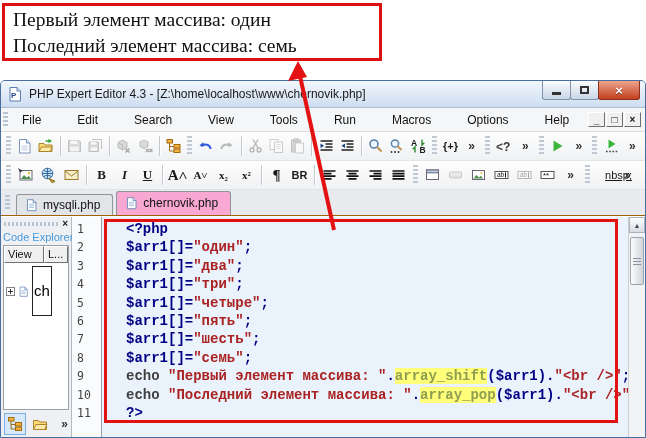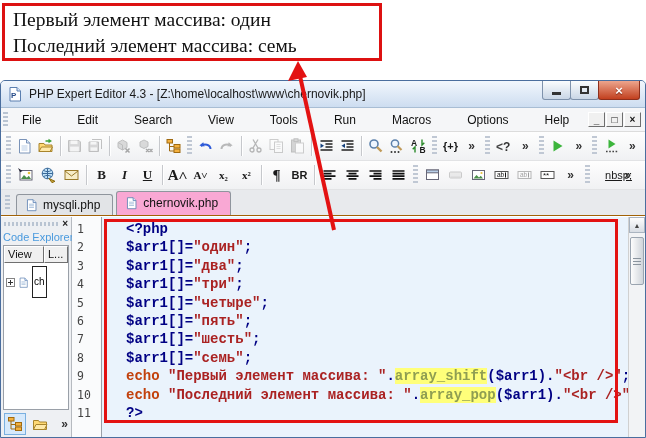--- a/index.html
+++ b/index.html
@@ -92,37 +92,37 @@
   .side-cols { display:flex; }
   .side-col { font-size:11px; color:#111; background:#f0f0f0; border:1px solid;
     border-color:#fff #707070 #707070 #fff; padding:1px 3px; height:17px; white-space:nowrap; overflow:hidden; }
   .side-col.c0 { width:40px; }
   .side-col.c1 { flex:1; }
   .tree-row { display:flex; align-items:center; gap:3px; padding:3px 2px; }
   .plus-box { width:9px; height:9px; border:1px solid #848484; background:#fff; position:relative; flex:0 0 9px; }
   .plus-box::before { content:""; position:absolute; left:1px; top:3px; width:5px; height:1px; background:#333; }
   .plus-box::after { content:""; position:absolute; left:3px; top:1px; width:1px; height:5px; background:#333; }
   .tree-row svg { width:11px; height:13px; }
-  .tree-label { font-size:10px; border:1px solid #222; padding:9px 1px; line-height:12px; }
+  .tree-label { font-size:15px; border:1px solid #222; padding:18px 1px; line-height:12px; }
   .side-dock { height:27px; flex:0 0 27px; display:flex; align-items:center; gap:3px; padding:2px 3px; }
   .dock-btn { width:22px; height:22px; display:flex; align-items:center; justify-content:center;
     border:1px solid transparent; background:transparent; }
   .dock-btn.selected { border-color:#7ab0e0; background:#d6e9fb; }
   .dock-btn svg { width:16px; height:16px; }
   .dock-chev { margin-left:auto; font-size:12px; font-weight:bold; color:#333; }
 
   .gutter { width:30px; flex:0 0 30px; background:#fafbfc; border-right:1px solid #9aa0a8;
     font-family:"DejaVu Sans Mono",monospace; font-size:11.5px; color:#444;
     padding:3px 0 0 5px; line-height:18.4px; }
   .editor { flex:1; background:#eaf3fc; padding:3px 0 0 24px; overflow:hidden;
     font-family:"Liberation Mono",monospace; font-size:14px; font-weight:bold;
     line-height:18.4px; white-space:pre; cursor:text; }
   .tk-kw   { color:#000084; }
   .tk-str  { color:#aa2222; }
-  .tk-echo { color:#c2410c; }
+  .tk-echo { color:#404040; }
   .tk-fn   { color:#8f9e52; background:#ffff7a; }
 
   .vscroll { width:17px; flex:0 0 17px; background:#f2f3f5; border-left:1px solid #d0d0d0; position:relative; }
   .sb-btn { position:absolute; top:0; left:0; right:0; height:16px;
     background:linear-gradient(#fdfdfd,#d8dde4); border:1px solid #aab4c0;
     display:flex; align-items:center; justify-content:center; font-size:7px; color:#444; }
   .sb-thumb { position:absolute; top:20px; left:1px; width:14px; height:48px;
     background:linear-gradient(90deg,#fdfdfd,#cfd4da); border:1px solid #9aa4b0; border-radius:2px;
     display:flex; align-items:center; justify-content:center; }
   .sb-ridges { width:8px; height:7px;

